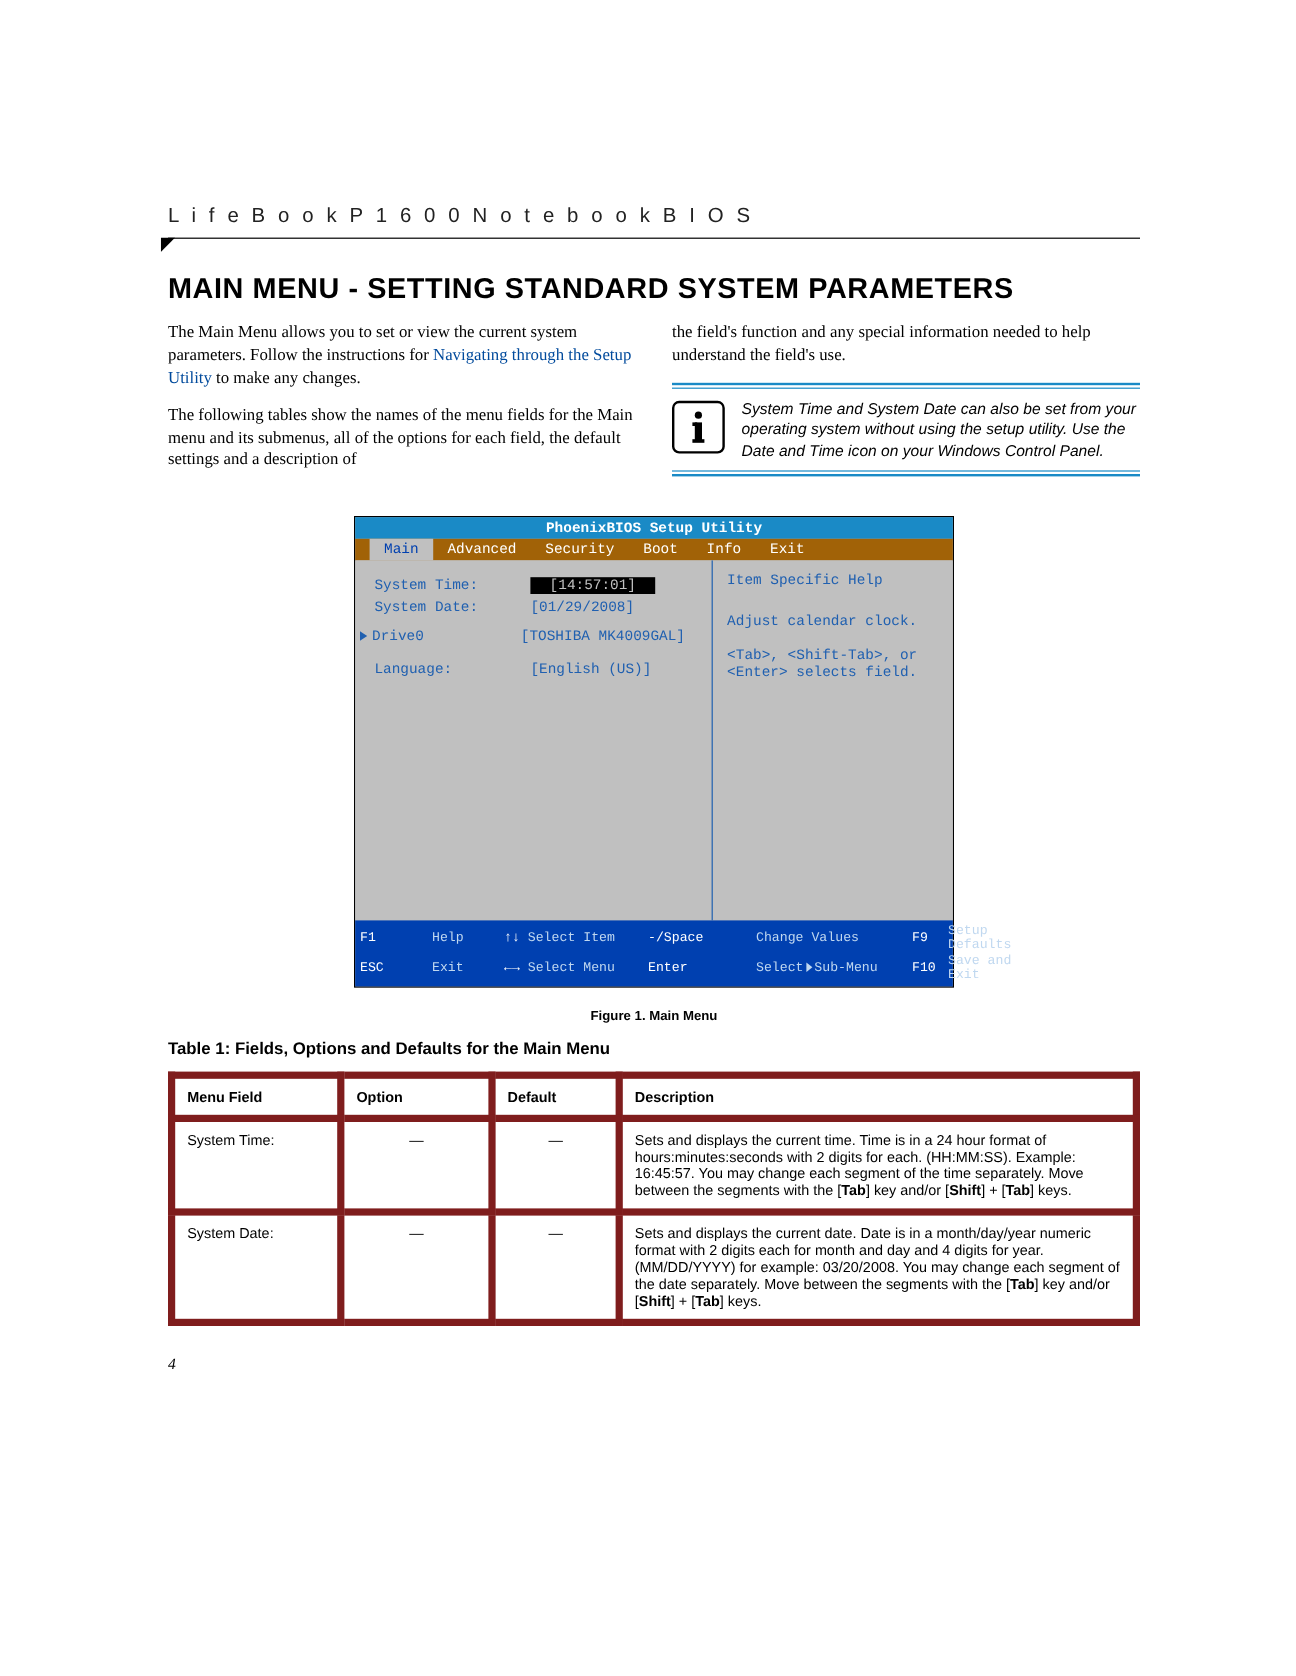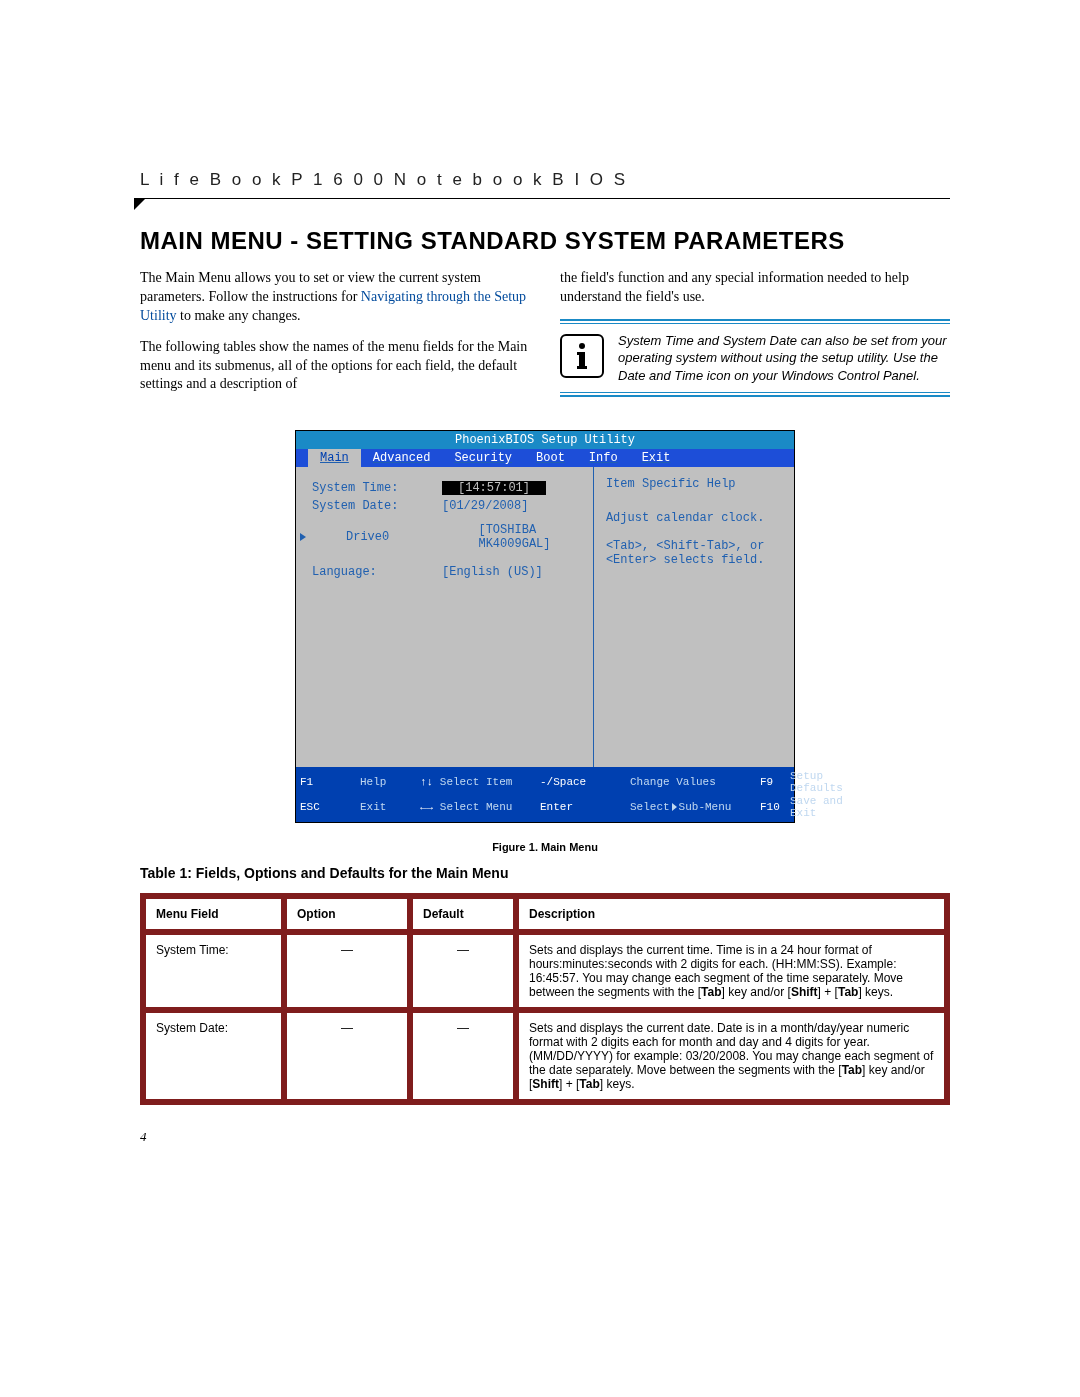--- a/index.html
+++ b/index.html
@@ -104,27 +104,26 @@
     font-size: 12px;
     color: #2060b0;
     border: 1px solid #000;
     background: #c0c0c0;
   }
   .bios-titlebar {
     background: #1a8ac6;
     color: #fff;
     text-align: center;
     padding: 2px 0;
-    font-weight: normal;
+    font-weight: bold;
   }
   .bios-menubar {
-    background: #1d4ed8;
+    background: #a16207;
     display: flex;
     padding: 0 12px;
-    text-decoration: underline;
   }
   .bios-menubar span {
     padding: 2px 12px;
     color: #fff;
   }
   .bios-menubar span.sel {
     background: #c0c0c0;
     color: #0040b0;
   }
   .bios-body {
@@ -144,21 +143,21 @@
   }
   .bios-row { display:flex; margin-bottom: 4px; }
   .bios-row .lab { width: 130px; }
   .bios-row .val { }
   .bios-row .val.sel {
     background: #000;
     color: #c0c0c0;
     padding: 0 16px;
   }
   .bios-sub {
-    display:flex; align-items:center; margin: 10px 0 4px -12px; gap: 36px;
+    display:flex; align-items:center; margin: 10px 0 4px -12px;
   }
   .bios-sub .tri {
     width:0;height:0;border-top:4px solid transparent;border-bottom:4px solid transparent;border-left:6px solid #2060b0;margin-right:4px;
   }
   .bios-help-title { text-align:left; margin-bottom:20px; }
   .bios-help-text { margin-bottom: 14px; }
   .bios-footer {
     background: #0040b0;
     color: #cfe4ff;
     padding: 3px 4px;

